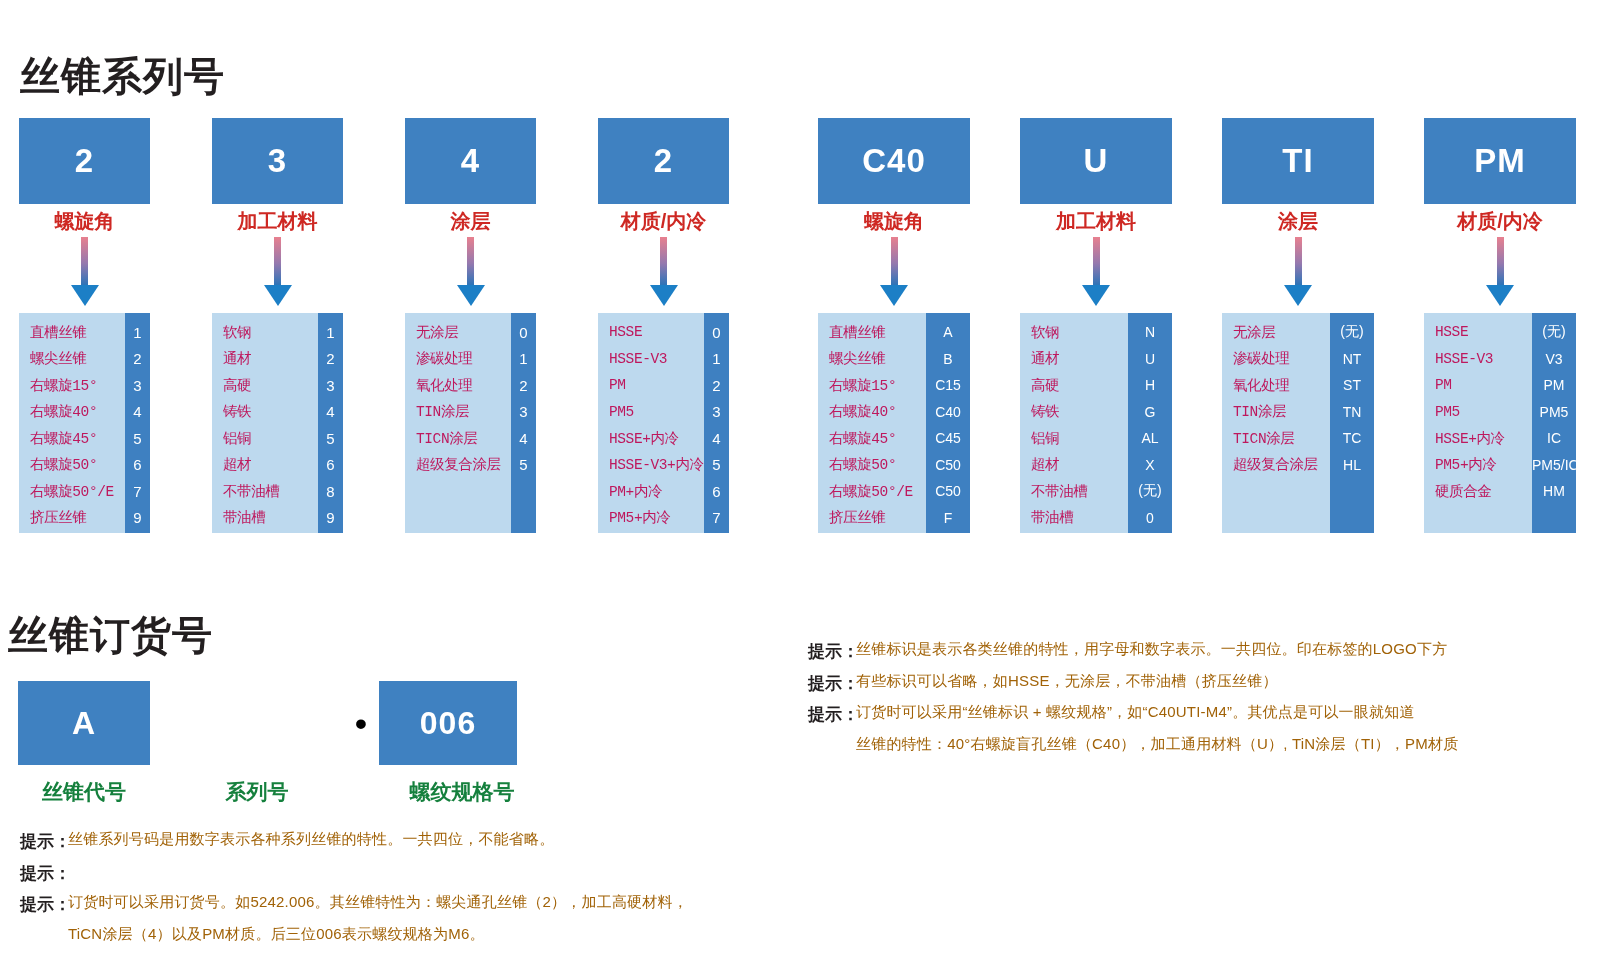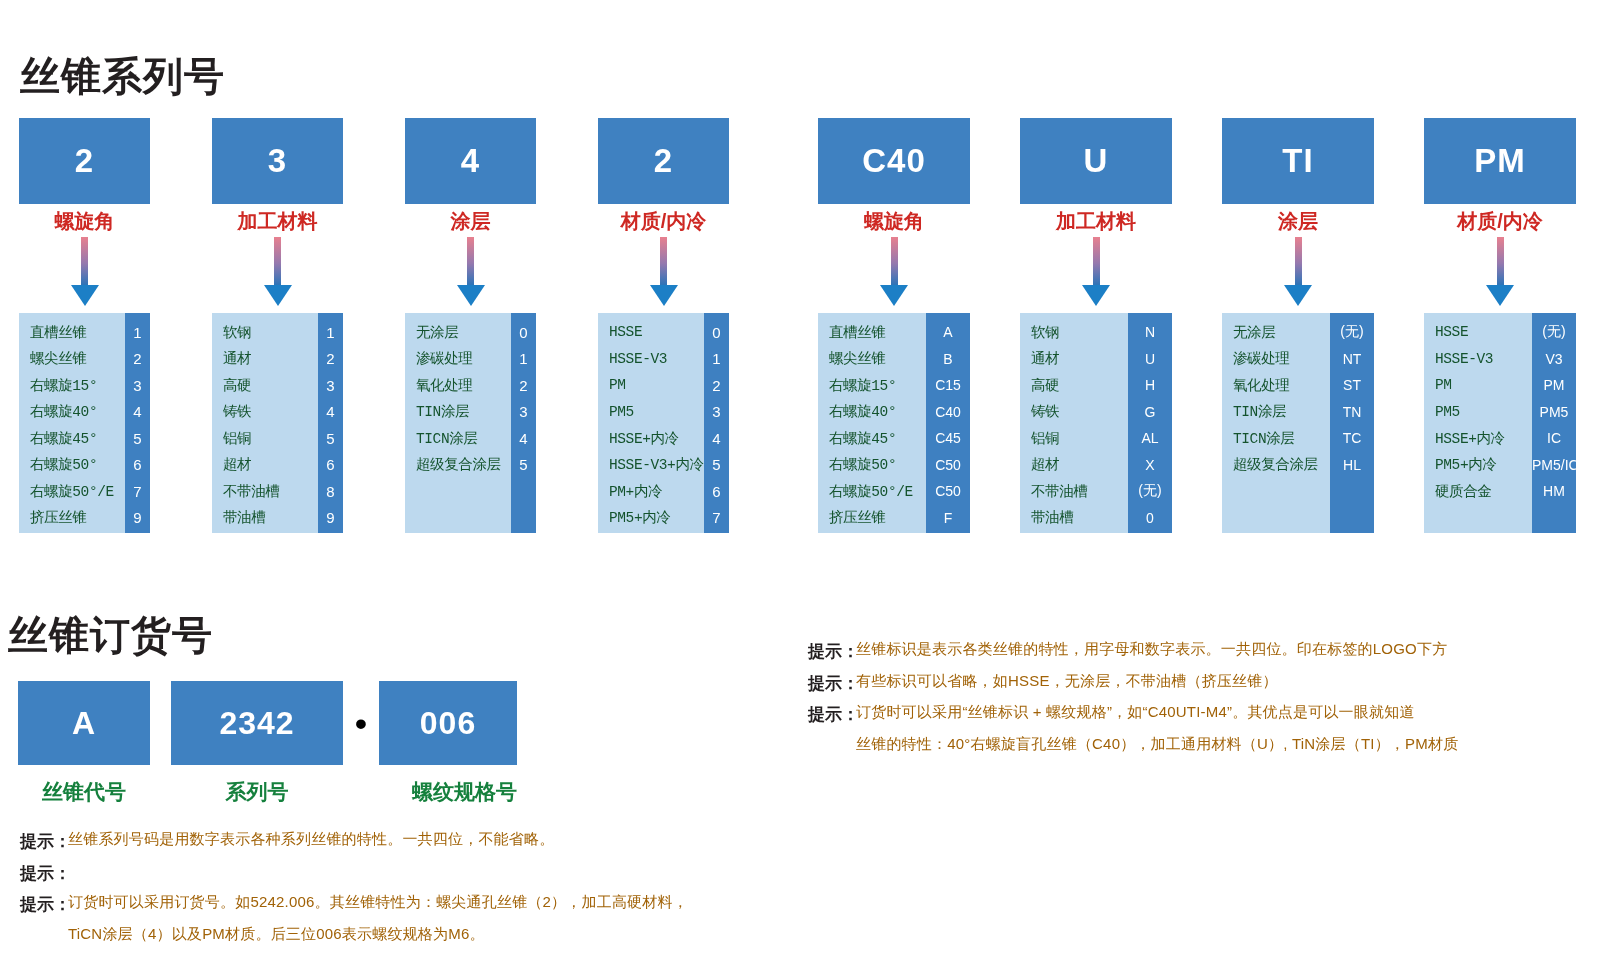--- a/index.html
+++ b/index.html
@@ -28,21 +28,21 @@
   .arrow{height:76px;display:flex;flex-direction:column;align-items:center;padding-top:3px;}
   .arrow-shaft{width:7px;height:48px;background:linear-gradient(to bottom,#e8808f 0%,#9579ae 55%,#2d74b8 100%);}
   .arrow-head{width:0;height:0;border-left:14px solid transparent;border-right:14px solid transparent;border-top:21px solid #1c7fc6;}
   .lookup-table{position:relative;height:220px;background:#bdd9ee;}
   .value-strip{position:absolute;top:0;right:0;bottom:0;background:#3e80c1;}
   #series-cols .value-strip{width:25px;}
   #id-cols .value-strip{width:44px;}
   .t-rows{position:relative;padding-top:6px;}
   .t-row{display:flex;align-items:center;height:26.5px;}
   .row-label{
-    flex:1;min-width:0;padding-left:11px;font-size:14.5px;color:#14532d;white-space:nowrap;
+    flex:1;min-width:0;padding-left:11px;font-size:14.5px;color:#be185d;white-space:nowrap;
     font-family:"Liberation Mono","DejaVu Sans Mono",monospace;letter-spacing:-0.4px;
   }
   .row-value{
     flex:none;text-align:center;color:#ffffff;font-size:15px;
     font-family:"Liberation Sans",sans-serif;
   }
   #series-cols .row-value{width:25px;}
   #id-cols .row-value{width:44px;font-size:14px;}
   .order-box{
     position:absolute;height:84px;background:#3f81c1;color:#ffffff;display:flex;
@@ -485,31 +485,28 @@
 </div>
     </div>
   </div>
 </div>
 
   <h1 class="sec-title" style="left:8px;top:608px;">丝锥订货号</h1>
 
   <div class="order-box" style="left:18px;top:681px;width:132px;">
     <span>A</span>
   </div>
-  <div class="order-box" style="left:171px;top:681px;width:172px;">
-    <span>2342</span>
-  </div>
   <div class="order-sep" style="left:343px;top:681px;width:36px;">•</div>
   <div class="order-box" style="left:379px;top:681px;width:138px;">
     <span>006</span>
   </div>
 
   <div class="order-label" style="left:18px;top:778px;width:132px;">丝锥代号</div>
   <div class="order-label" style="left:171px;top:778px;width:172px;">系列号</div>
-  <div class="order-label" style="left:389px;top:778px;width:128px;text-align:right;">螺纹规格号</div>
+  <div class="order-label" style="left:398px;top:778px;width:128px;">螺纹规格号</div>
 
   <div class="hints" id="hints-left">
     <div class="hint-line">
       <span class="hint-prefix">提示：</span>
       <span class="hint-text">丝锥系列号码是用数字表示各种系列丝锥的特性。一共四位，不能省略。</span>
     </div>
     <div class="hint-line">
       <span class="hint-prefix">提示：</span>
     </div>
     <div class="hint-line">

